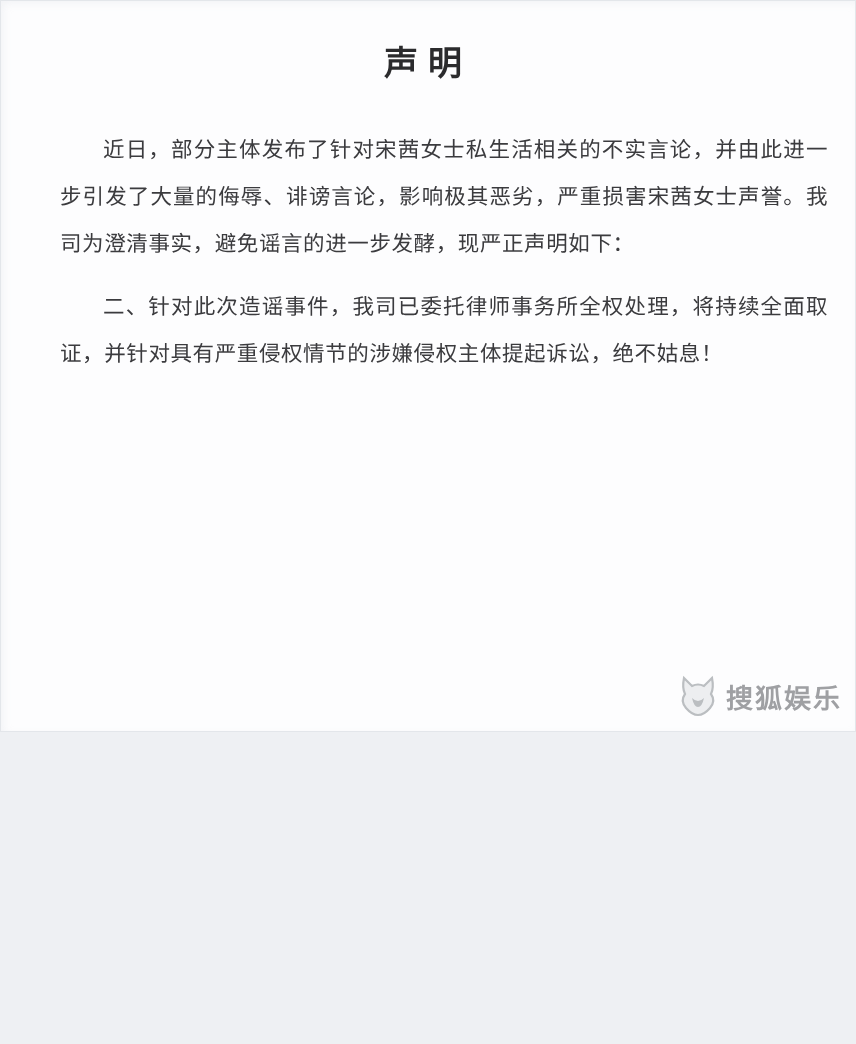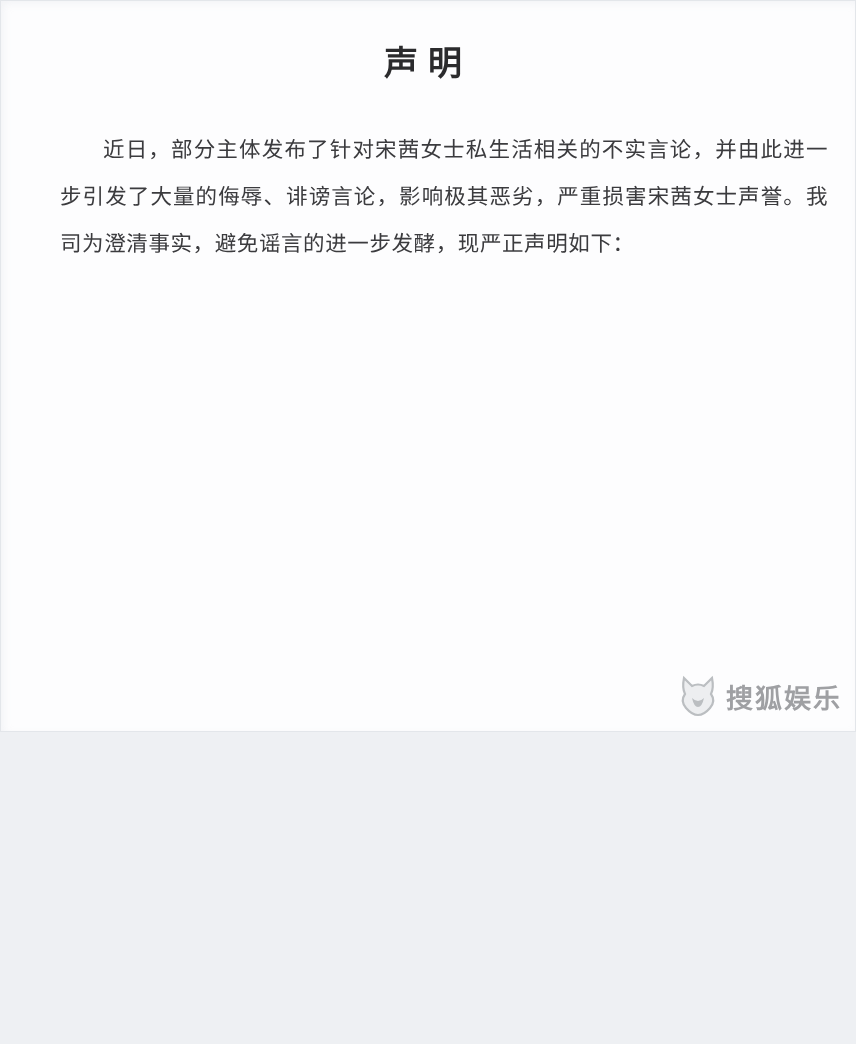--- a/index.html
+++ b/index.html
@@ -93,20 +93,21 @@
 </style>
 </head>
 <body>
 
 <div class="page">
 
   <h1 class="doc-title">声明</h1>
 
   <div class="doc-body">
     <p class="para">近日，部分主体发布了针对宋茜女士私生活相关的不实言论，并由此进一步引发了大量的侮辱、诽谤言论，影响极其恶劣，严重损害宋茜女士声誉。我司为澄清事实，避免谣言的进一步发酵，现严正声明如下：</p>
+    <p class="para">二、针对此次造谣事件，我司已委托律师事务所全权处理，将持续全面取证，并针对具有严重侵权情节的涉嫌侵权主体提起诉讼，绝不姑息！</p>
   </div>
 
   <svg class="seal" viewBox="0 0 240 240" xmlns="http://www.w3.org/2000/svg" aria-hidden="true">
     <defs>
       <path id="ringPath" d="M 47.9 170.5 A 88 88 0 1 1 192.1 170.5" fill="none"></path>
       <path id="serialPath" d="M 52.9 151.3 A 74 74 0 0 0 187.1 151.3" fill="none"></path>
     </defs>
     <circle cx="120" cy="120" r="112" fill="none" stroke="#e23c2b" stroke-width="8"></circle>
     <path d="M120,68 L132.1,105.3 L171.4,105.3 L139.6,128.4 L151.7,165.7 L120,142.6 L88.3,165.7 L100.4,128.4 L68.6,105.3 L107.9,105.3 Z" fill="#e23c2b"></path>
     <text font-size="29" fill="#e23c2b" letter-spacing="8" font-family="Liberation Serif, DejaVu Serif, serif" font-weight="bold">

